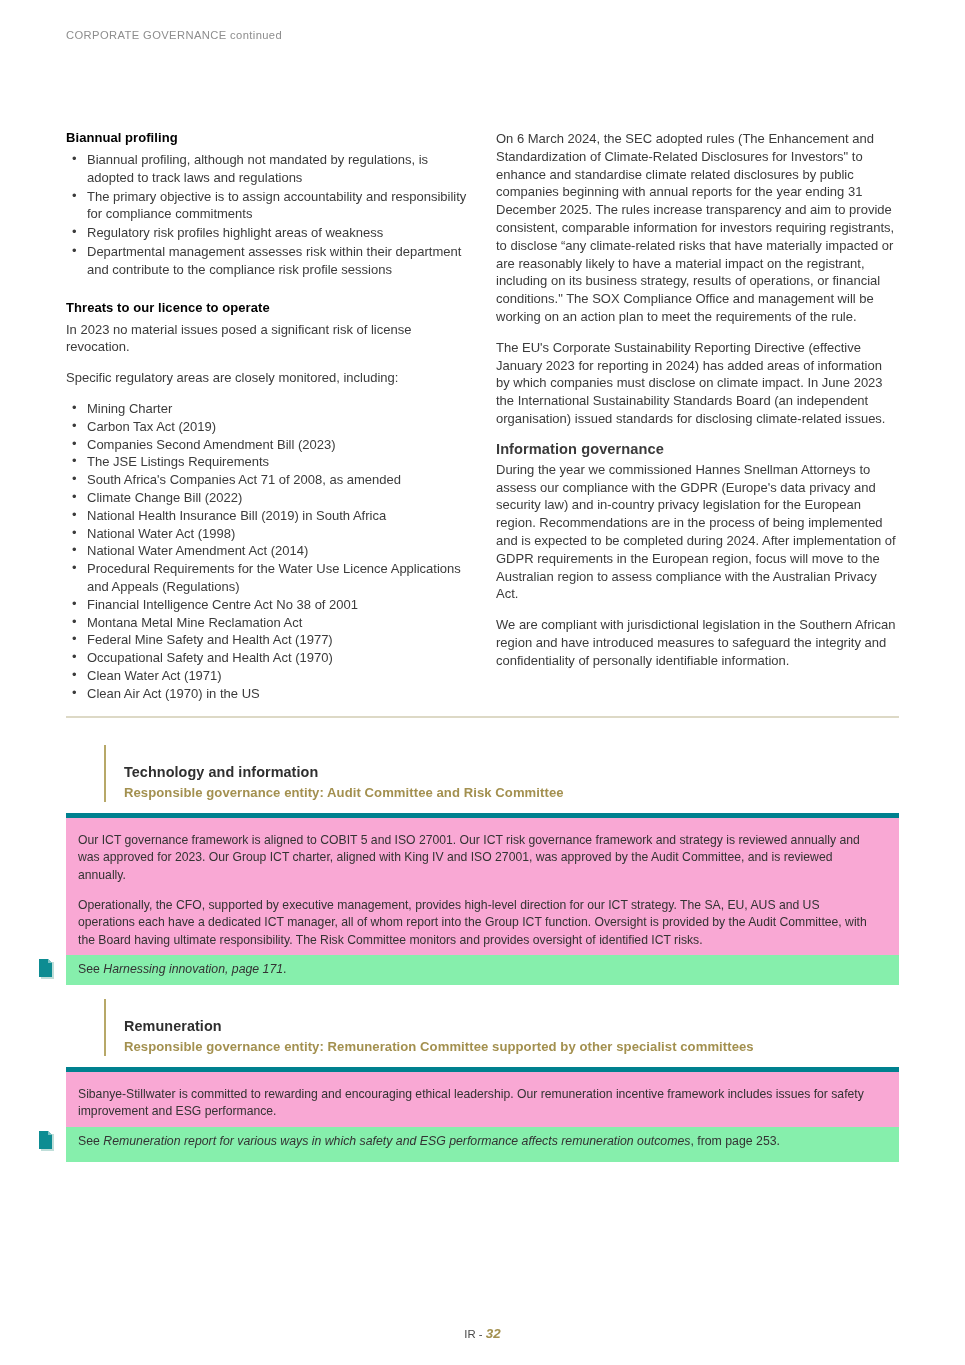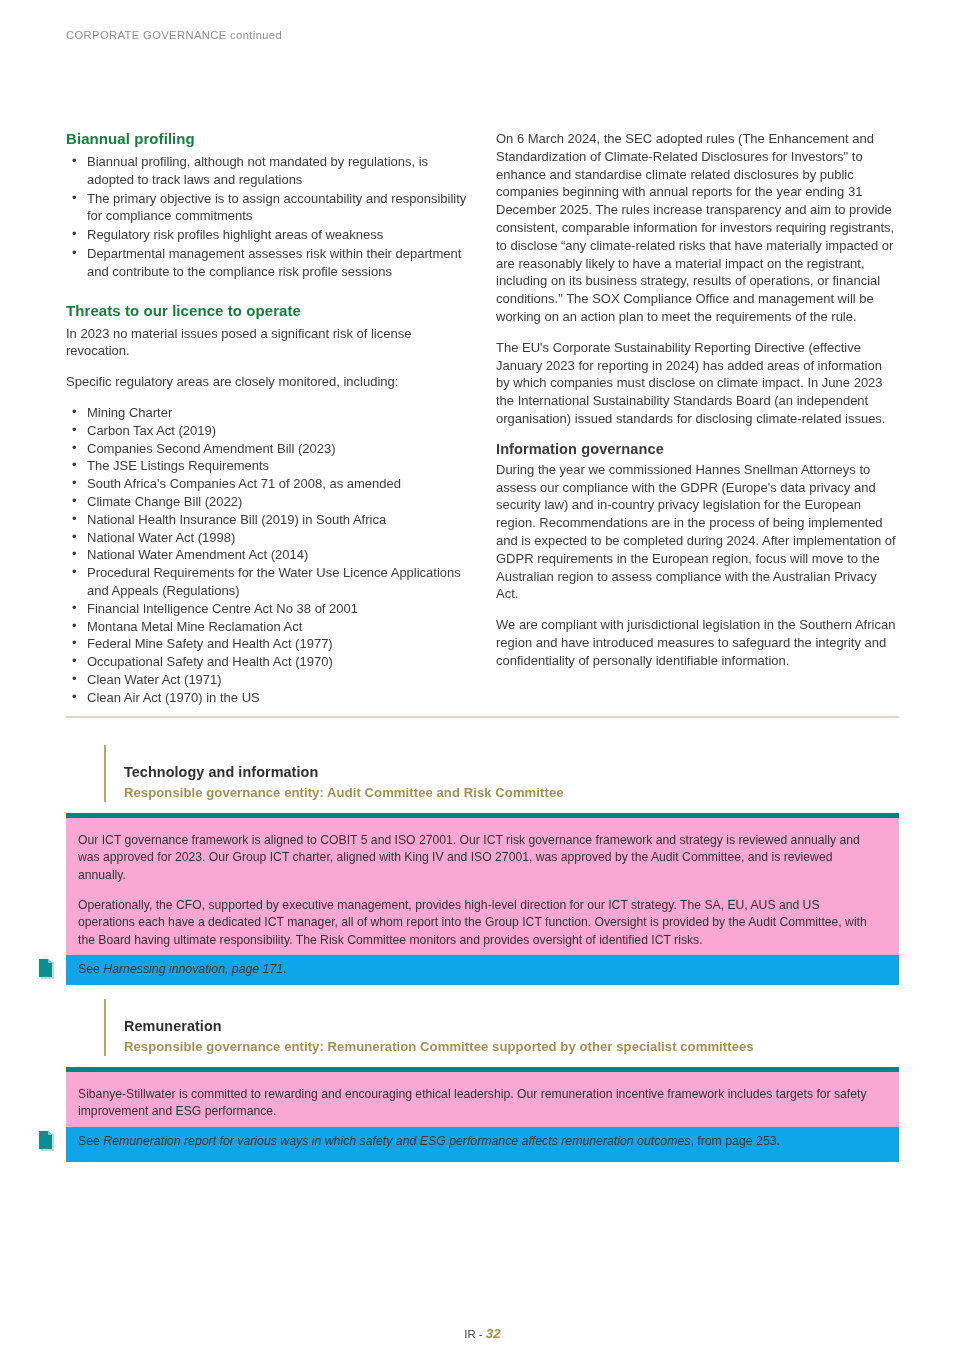--- a/index.html
+++ b/index.html
@@ -38,23 +38,23 @@
     left: 66px;
     top: 130px;
     width: 833px;
     display: flex;
     gap: 27px;
   }
   .col { width: 403px; }
 
   h3.sub {
     margin: 0 0 6px 0;
-    font-size: 15px;
-    font-weight: bold;
-    color: #15803d;
+    font-size: 13px;
+    font-weight: bold;
+    color: #000000;
     letter-spacing: .005em;
   }
   h3.sub.second { margin-top: 21px; }
 
   h3.rightheading {
     margin: 0 0 4px 0;
     font-size: 14.6px;
     font-weight: bold;
     color: #3b3b3b;
     letter-spacing: .005em;
@@ -138,21 +138,21 @@
   }
   .sec-body p {
     margin: 0 0 13px 0;
     font-size: 12.2px;
     line-height: 1.42;
     color: #333333;
   }
   .sec-body p:last-child { margin-bottom: 0; }
 
   .see-row {
-    background: #0ea5e9;
+    background: #86efac;
     padding: 4px 12px 12px 12px;
     position: relative;
   }
   .see-text {
     font-size: 12.3px;
     line-height: 1.42;
     color: #333333;
     padding-left: 0;
   }
   .see-text i { font-style: italic; }
@@ -261,21 +261,21 @@
 
   <div class="section" style="top:985px;">
     <div class="sec-head">
       <div class="sec-head-inner">
         <div class="sec-title">Remuneration</div>
         <div class="sec-entity">Responsible governance entity: Remuneration Committee supported by other specialist committees</div>
       </div>
     </div>
     <div class="sec-rule"></div>
     <div class="sec-body">
-      <p>Sibanye-Stillwater is committed to rewarding and encouraging ethical leadership. Our remuneration incentive framework includes targets for safety improvement and ESG performance.</p>
+      <p>Sibanye-Stillwater is committed to rewarding and encouraging ethical leadership. Our remuneration incentive framework includes issues for safety improvement and ESG performance.</p>
     </div>
     <div class="see-row">
       <span class="doc-icon">
         <svg width="18" height="21" viewBox="0 0 18 21" xmlns="http://www.w3.org/2000/svg">
           <rect x="3" y="3" width="13" height="17" fill="#bfded9"></rect>
           <path d="M1 0 H10 L14 4 V18 H1 Z" fill="#0d8c92"></path>
           <path d="M10 0 L14 4 H10 Z" fill="#7fc3c4"></path>
         </svg>
       </span>
       <span class="see-text"><span>See </span><i>Remuneration report for various ways in which safety and ESG performance affects remuneration outcomes</i><span>, from page 253.</span></span>

